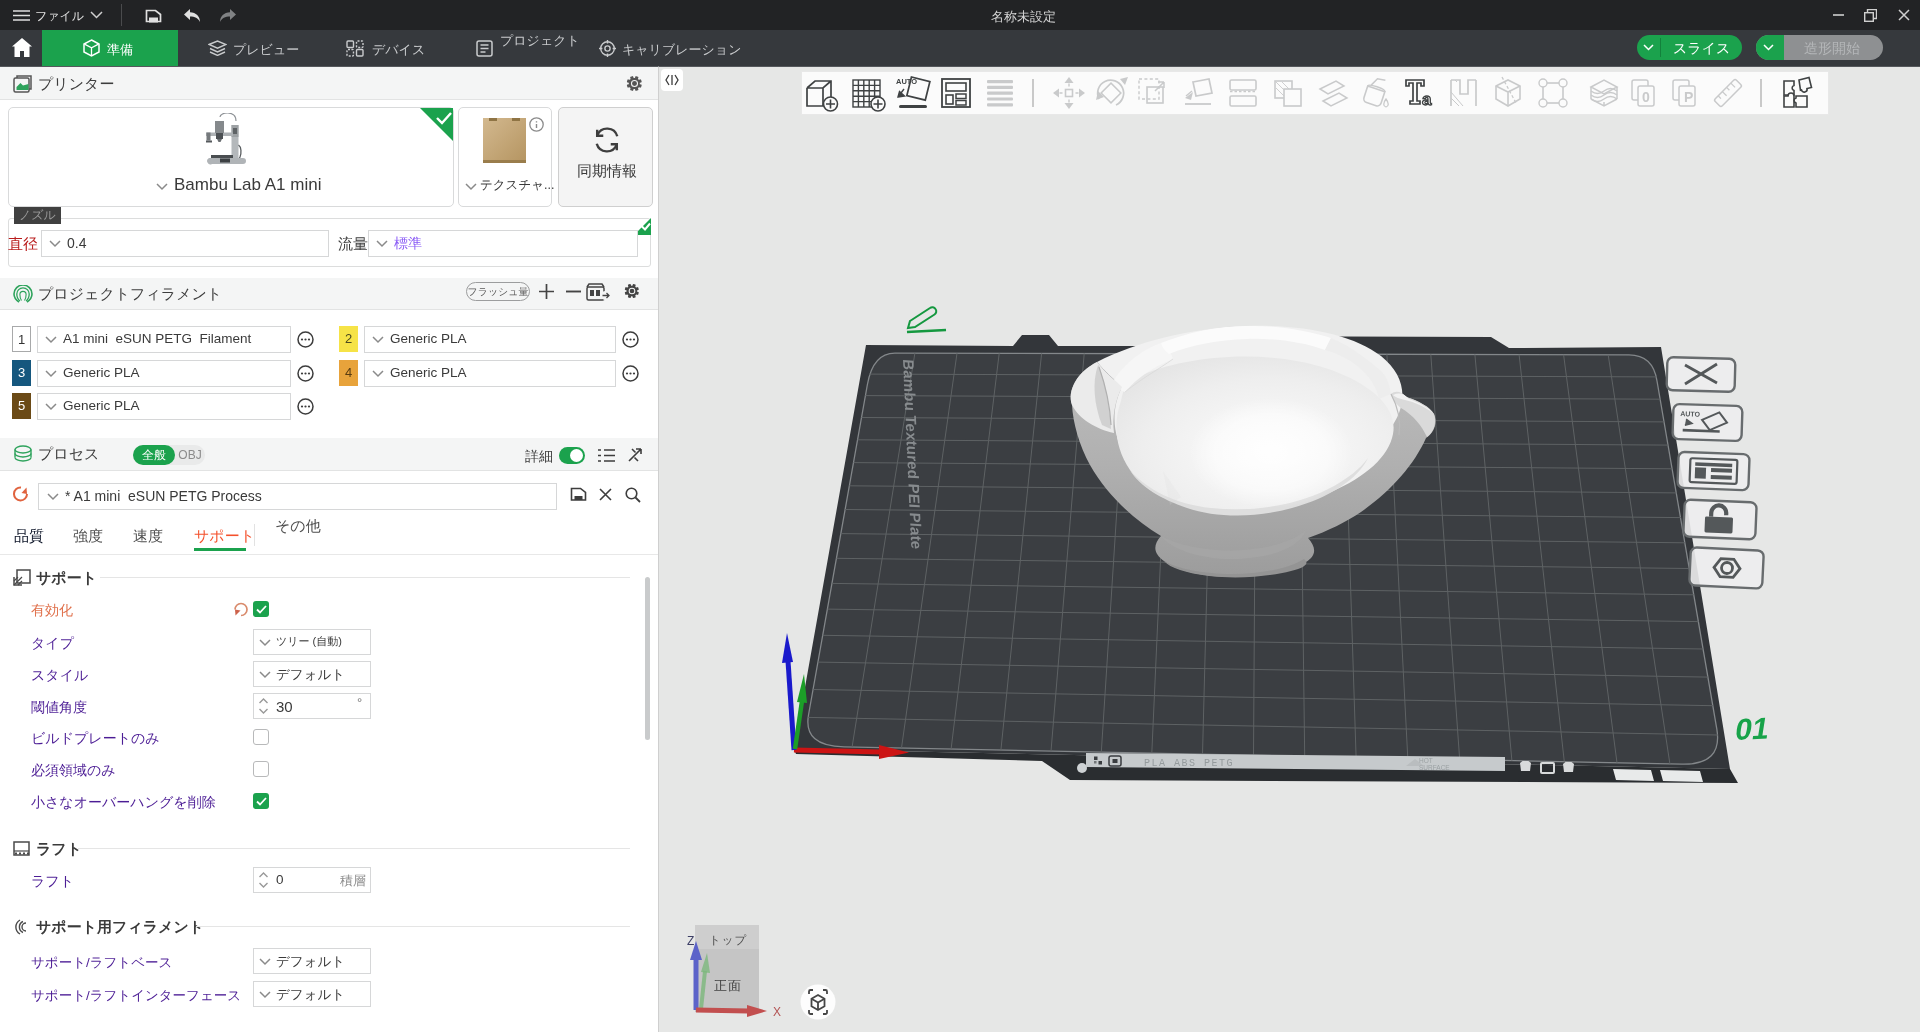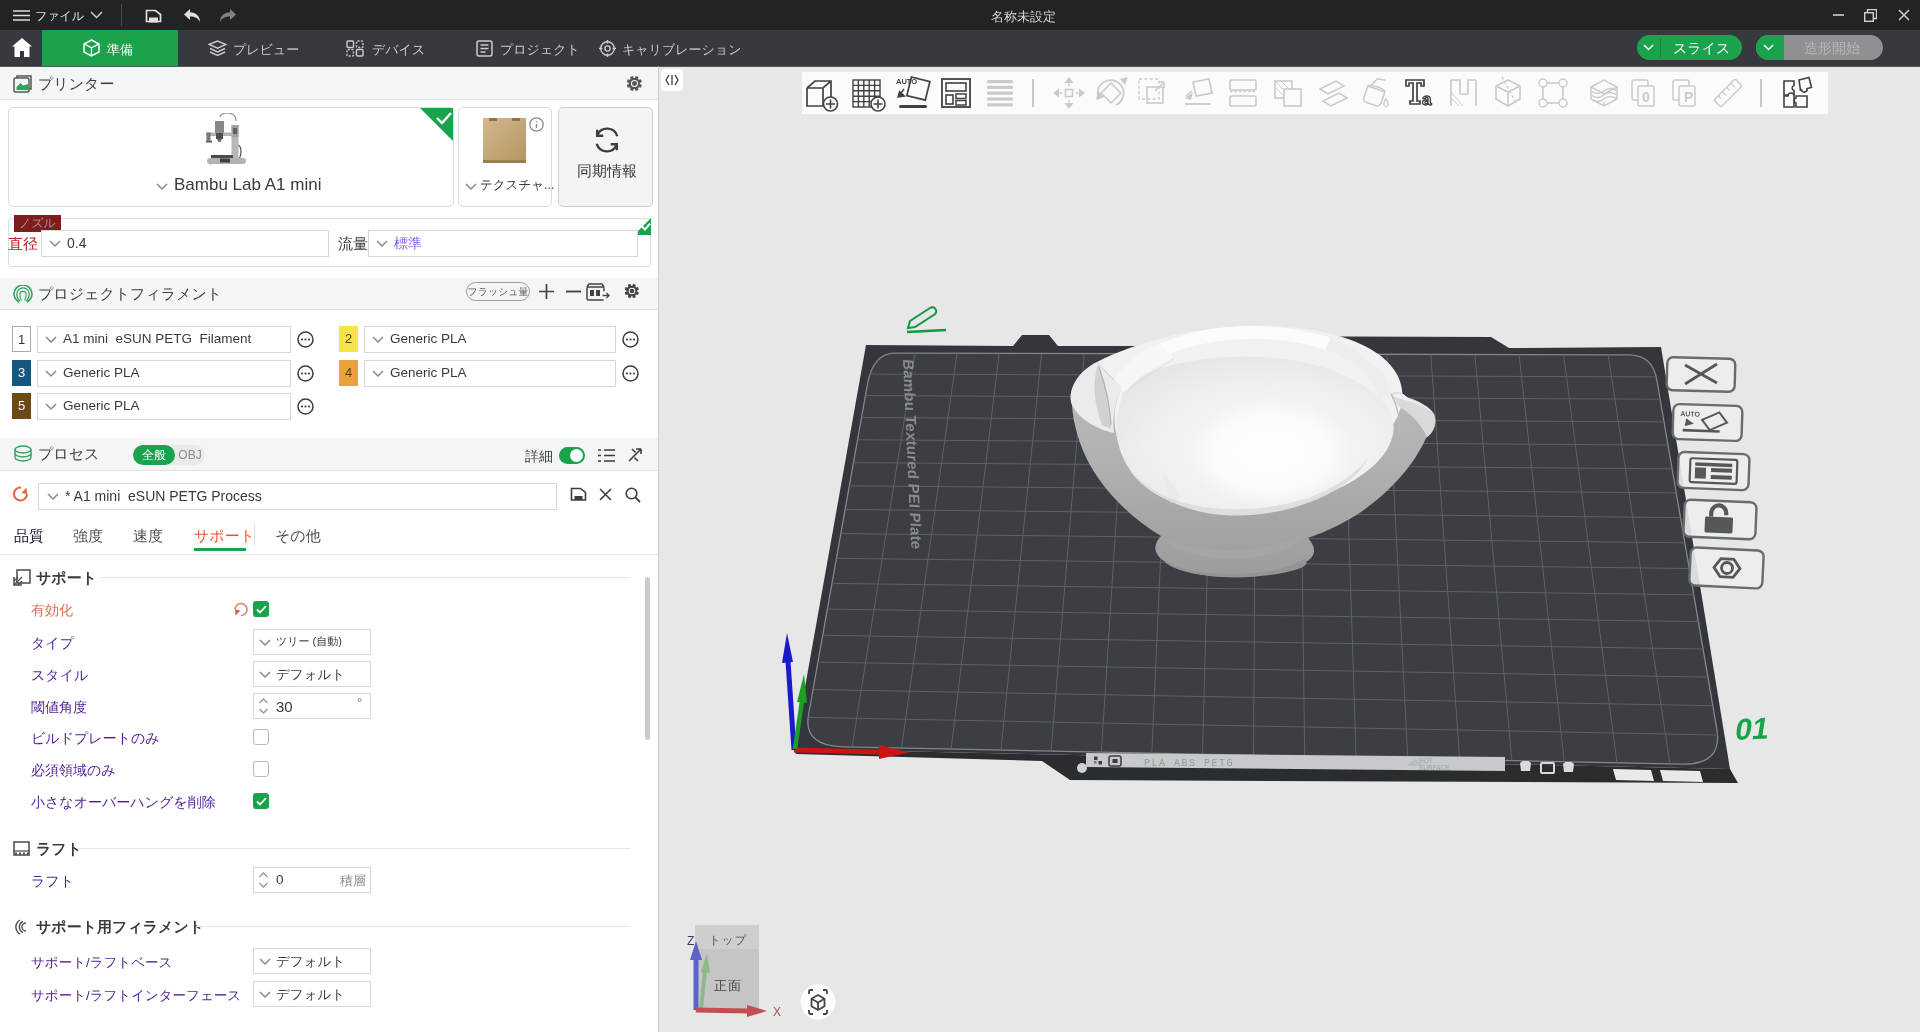--- a/index.html
+++ b/index.html
@@ -68,21 +68,21 @@
       <rect x="1" y="1" width="6.5" height="6.5" rx="1" stroke="#c9cbcd" stroke-width="1.4" fill="none"></rect>
       <rect x="10.5" y="1" width="6.5" height="6.5" rx="1" stroke="#c9cbcd" stroke-width="1.4" fill="none" stroke-dasharray="2 1.4"></rect>
       <rect x="1" y="9.5" width="6.5" height="6.5" rx="1" stroke="#c9cbcd" stroke-width="1.4" fill="none" stroke-dasharray="2 1.4"></rect>
       <rect x="10.5" y="9.5" width="6.5" height="6.5" rx="1" stroke="#c9cbcd" stroke-width="1.4" fill="none"></rect>
     </svg>
  <div class="abs" style="left:372px;top:11px">デバイス</div>
  <svg class="abs" style="left:476px;top:10px" width="17" height="17" viewBox="0 0 17 17">
       <rect x="1" y="1" width="15" height="15" rx="2" stroke="#c9cbcd" stroke-width="1.5" fill="none"></rect>
       <path d="M4.5 5h8M4.5 8.5h8M4.5 12h5" stroke="#c9cbcd" stroke-width="1.4"></path>
     </svg>
- <div class="abs" style="left:500px;top:11px">プロジェクト</div>
+ <div class="abs" style="left:500px;top:2px">プロジェクト</div>
  <svg class="abs" style="left:599px;top:10px" width="17" height="17" viewBox="0 0 17 17">
       <circle cx="8.5" cy="8.5" r="6.8" stroke="#c9cbcd" stroke-width="1.4" fill="none"></circle>
       <circle cx="8.5" cy="8.5" r="2.6" stroke="#c9cbcd" stroke-width="1.4" fill="none"></circle>
       <path d="M8.5 0v3.4M8.5 13.6V17M0 8.5h3.4M13.6 8.5H17" stroke="#c9cbcd" stroke-width="1.4"></path>
     </svg>
  <div class="abs" style="left:622px;top:11px">キャリブレーション</div>
  <div class="abs" style="left:1637px;top:5px;width:105px;height:25px;border-radius:13px;background:#1ba24d"></div>
  <div class="abs" style="left:1660px;top:8px;width:1px;height:19px;background:#13813c"></div>
  <svg class="abs" style="left:1643px;top:14px" width="11" height="7">
       <path d="M1 1l4.5 4.5L10 1" stroke="#fff" stroke-width="1.5" fill="none"></path>
@@ -152,21 +152,21 @@
 <div class="card" style="left:558px;top:40px;width:95px;height:100px;background:#f4f4f4;border-color:#cfcfcf"></div>
 <svg class="abs" style="left:592px;top:59px" width="30" height="28" viewBox="0 0 32 30">
       <path d="M27 11a11.3 11.3 0 0 0-21.3-1.2" stroke="#3e3e3e" stroke-width="2.6" fill="none"></path>
       <path d="M5.5 4v6.5H12" stroke="#3e3e3e" stroke-width="2.6" fill="none"></path>
       <path d="M5 19a11.3 11.3 0 0 0 21.3 1.2" stroke="#3e3e3e" stroke-width="2.6" fill="none"></path>
       <path d="M26.5 26v-6.5H20" stroke="#3e3e3e" stroke-width="2.6" fill="none"></path>
     </svg>
 <div class="abs" style="left:577px;top:95px;font-size:15px;color:#3a3a3a">同期情報</div>
 
 <div class="abs" style="left:8px;top:151px;width:643px;height:49px;border:1px solid #dcdddd;border-radius:3px"></div>
-<div class="abs" style="left:14px;top:148px;background:#7f1d1d;padding:0 5px;font-size:12px;color:#9b9b9b">ノズル</div>
+<div class="abs" style="left:14px;top:140px;background:#404040;padding:0 5px;font-size:12px;color:#9b9b9b">ノズル</div>
 <svg class="abs" style="left:634px;top:151px" width="17" height="17">
       <path d="M17 0v17H0z" fill="#1ba24d"></path>
       <path d="M7.5 8l3.5 3.5 5-6" stroke="#fff" stroke-width="2" fill="none"></path>
     </svg>
 <div class="lbl" style="left:8px;top:168px;font-size:15px;color:#b91c1c">直径</div>
 <div class="dd" style="left:41px;top:163px;width:288px;height:27px"></div>
 <svg class="abs" style="left:49px;top:173px" width="12" height="8">
       <path d="M1 1l5 5 5-5" stroke="#8a8a8a" stroke-width="1.5" fill="none"></path>
     </svg>
 <div class="abs" style="left:67px;top:168px;font-size:14px;color:#3a3a3a">0.4</div>
@@ -300,21 +300,21 @@
     </svg>
 <svg class="abs" style="left:625px;top:420px" width="16" height="16">
       <circle cx="6.5" cy="6.5" r="5.3" stroke="#3d3d3d" stroke-width="1.6" fill="none"></circle>
       <path d="M10.5 10.5L15 15" stroke="#3d3d3d" stroke-width="1.8"></path>
     </svg>
 <div class="abs" style="left:14px;top:460px;font-size:15px;color:#0f172a">品質</div>
 <div class="abs" style="left:73px;top:460px;font-size:15px;color:#4e4e4e">強度</div>
 <div class="abs" style="left:133px;top:460px;font-size:15px;color:#4e4e4e">速度</div>
 <div class="abs" style="left:194px;top:460px;font-size:15px;color:#f4512c">サポート</div>
 <div class="abs" style="left:194px;top:481px;width:52px;height:3px;background:#1ba24d"></div>
-<div class="abs" style="left:275px;top:460px;font-size:15px;color:#4e4e4e">その他</div>
+<div class="abs" style="left:275px;top:450px;font-size:15px;color:#4e4e4e">その他</div>
 <div class="abs" style="left:254px;top:457px;width:1px;height:22px;background:#e2e2e2"></div>
 <div class="abs" style="left:0;top:487px;width:658px;height:1px;background:#e8e8e8"></div>
 
 <svg class="abs" style="left:13px;top:502px" width="18" height="17" viewBox="0 0 18 17">
       <rect x="4" y="1" width="13" height="13" stroke="#4a4a4a" stroke-width="1.5" fill="none"></rect>
       <path d="M1 8v8h8" stroke="#4a4a4a" stroke-width="1.5" fill="none"></path>
       <path d="M1 16L9 8M1 12l4-4M5 16l4-4" stroke="#4a4a4a" stroke-width="1.2"></path>
     </svg>
 <div class="abs" style="left:36px;top:502px;font-size:15px;font-weight:bold;color:#3b3b3b">サポート</div>
 <div class="abs" style="left:100px;top:510px;width:530px;height:1px;background:#e5e5e5"></div>

